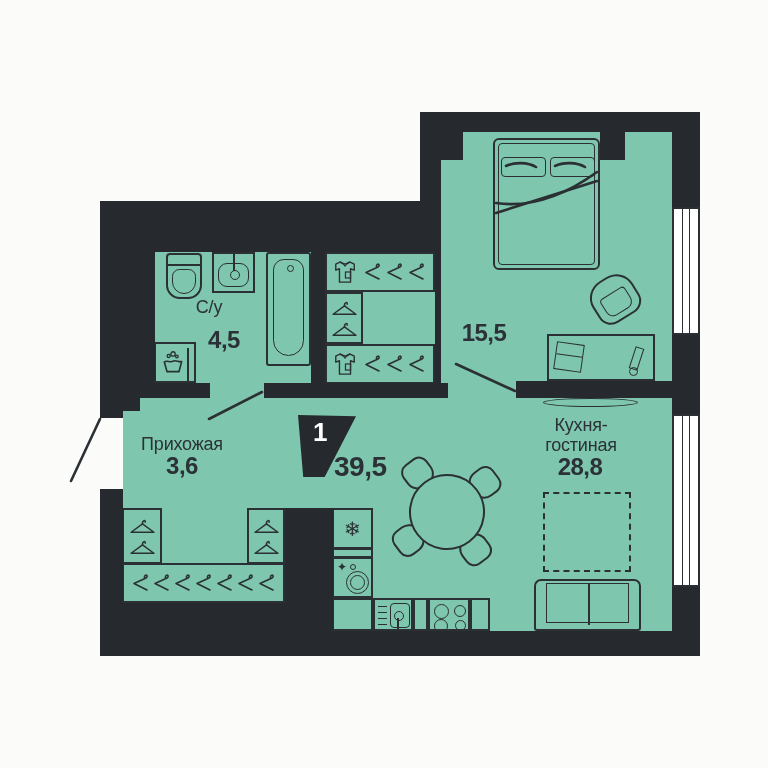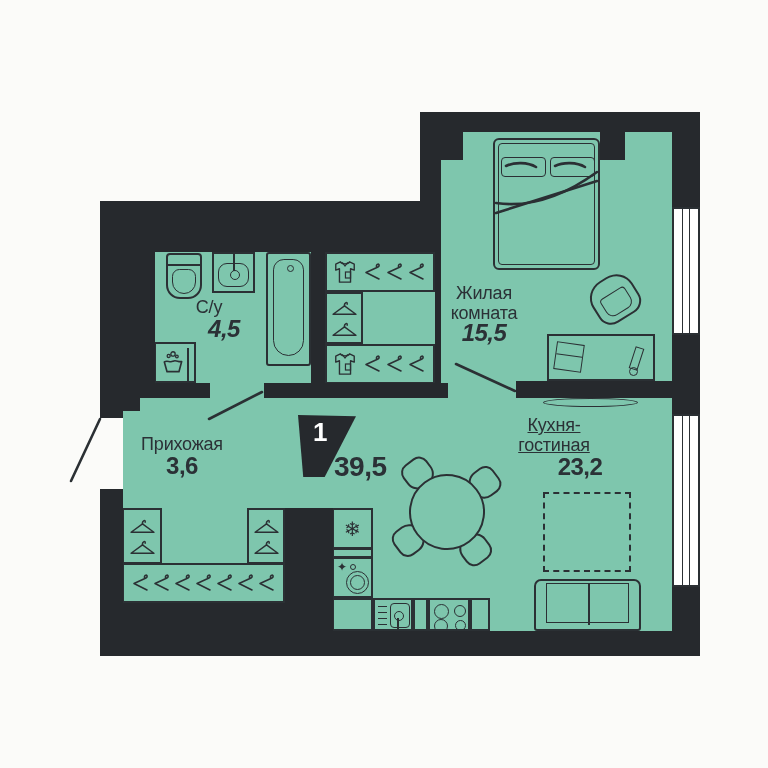--- a/index.html
+++ b/index.html
@@ -256,35 +256,31 @@
     <line x1="100" y1="419" x2="71" y2="481"></line>
     <line x1="262" y1="392" x2="209" y2="419"></line>
     <line x1="515" y1="391" x2="456" y2="364"></line>
     <path d="M496,213 L597,181" stroke-width="1.8"></path>
     <path d="M496,203 C530,208 564,196 597,172" stroke-width="1.8"></path>
     <path d="M506,30 C514,26 528,26 536,31" transform="translate(0,136)" stroke-width="1.4"></path>
     <path d="M555,30 C563,26 577,26 585,31" transform="translate(0,136)" stroke-width="1.4"></path>
   </svg>
 
   <div class="abs lbl room-name" style="left:209px;top:307px;">С/у</div>
-  <div class="abs lbl room-area" style="left:224px;top:329px;font-style:italic;">4,5</div>
-
-  <div class="abs lbl room-name" style="left:484px;top:303px;">
-    <span style="display:block;">Жилая</span>
-    <span style="display:block;">комната</span>
-  </div>
-  <div class="abs lbl room-area" style="left:484px;top:333px;font-style:italic;">15,5</div>
+  <div class="abs lbl room-area" style="left:224px;top:340px;">4,5</div>
+
+  <div class="abs lbl room-area" style="left:484px;top:333px;">15,5</div>
 
   <div class="abs lbl room-name" style="left:182px;top:444px;">Прихожая</div>
   <div class="abs lbl room-area" style="left:182px;top:466px;">3,6</div>
 
-  <div class="abs lbl room-name" style="left:554px;top:435px;text-decoration:underline;">
+  <div class="abs lbl room-name" style="left:581px;top:435px;">
     <span style="display:block;">Кухня-</span>
     <span style="display:block;">гостиная</span>
   </div>
-  <div class="abs lbl room-area" style="left:580px;top:467px;">23,2</div>
+  <div class="abs lbl room-area" style="left:580px;top:467px;">28,8</div>
 
   <div class="abs badge" style="left:298px;top:415px;width:58px;height:62px;">
     <span>1</span>
   </div>
   <div class="abs total-area" style="left:334px;top:451px;">39,5</div>
 
 </div>
 
 </body></html>

